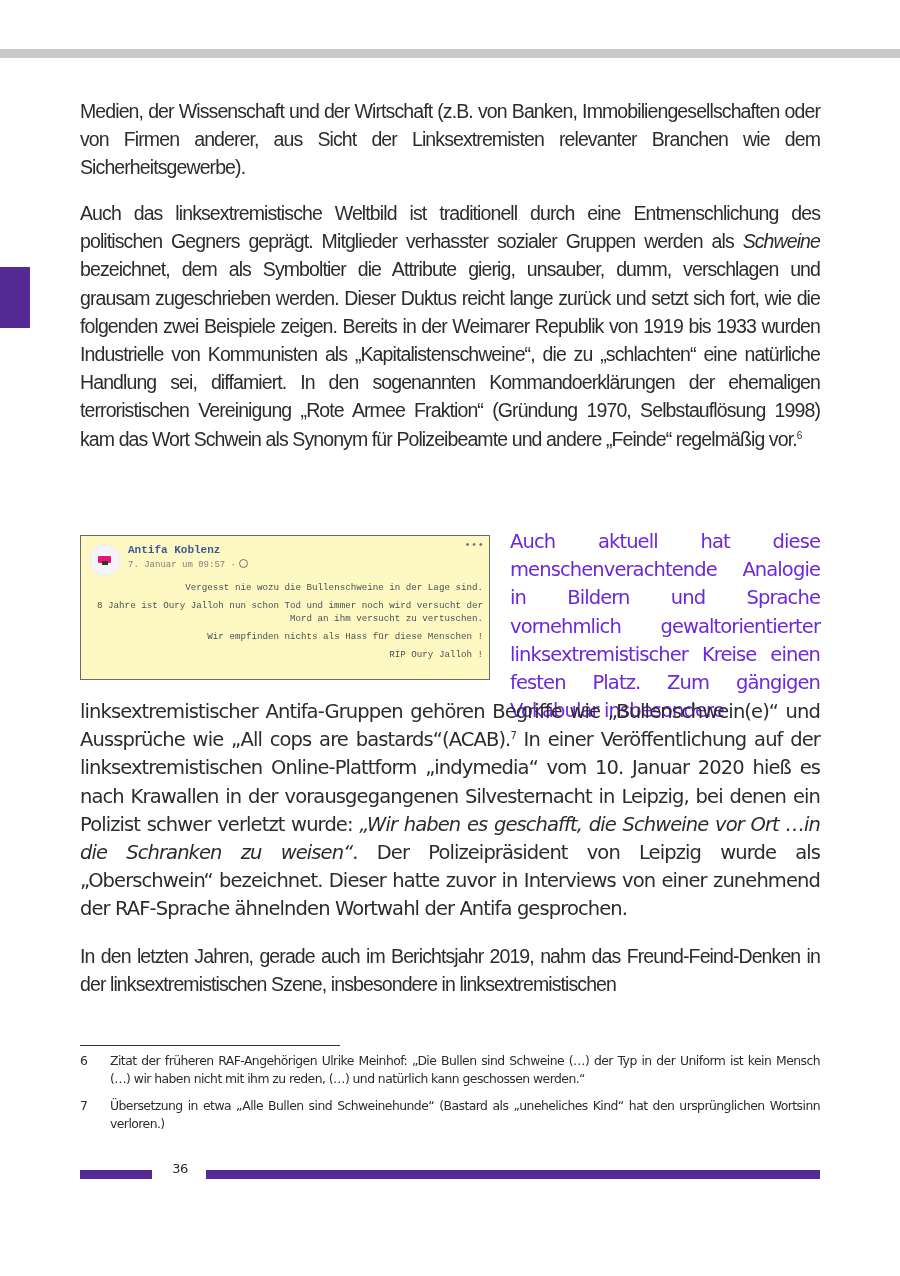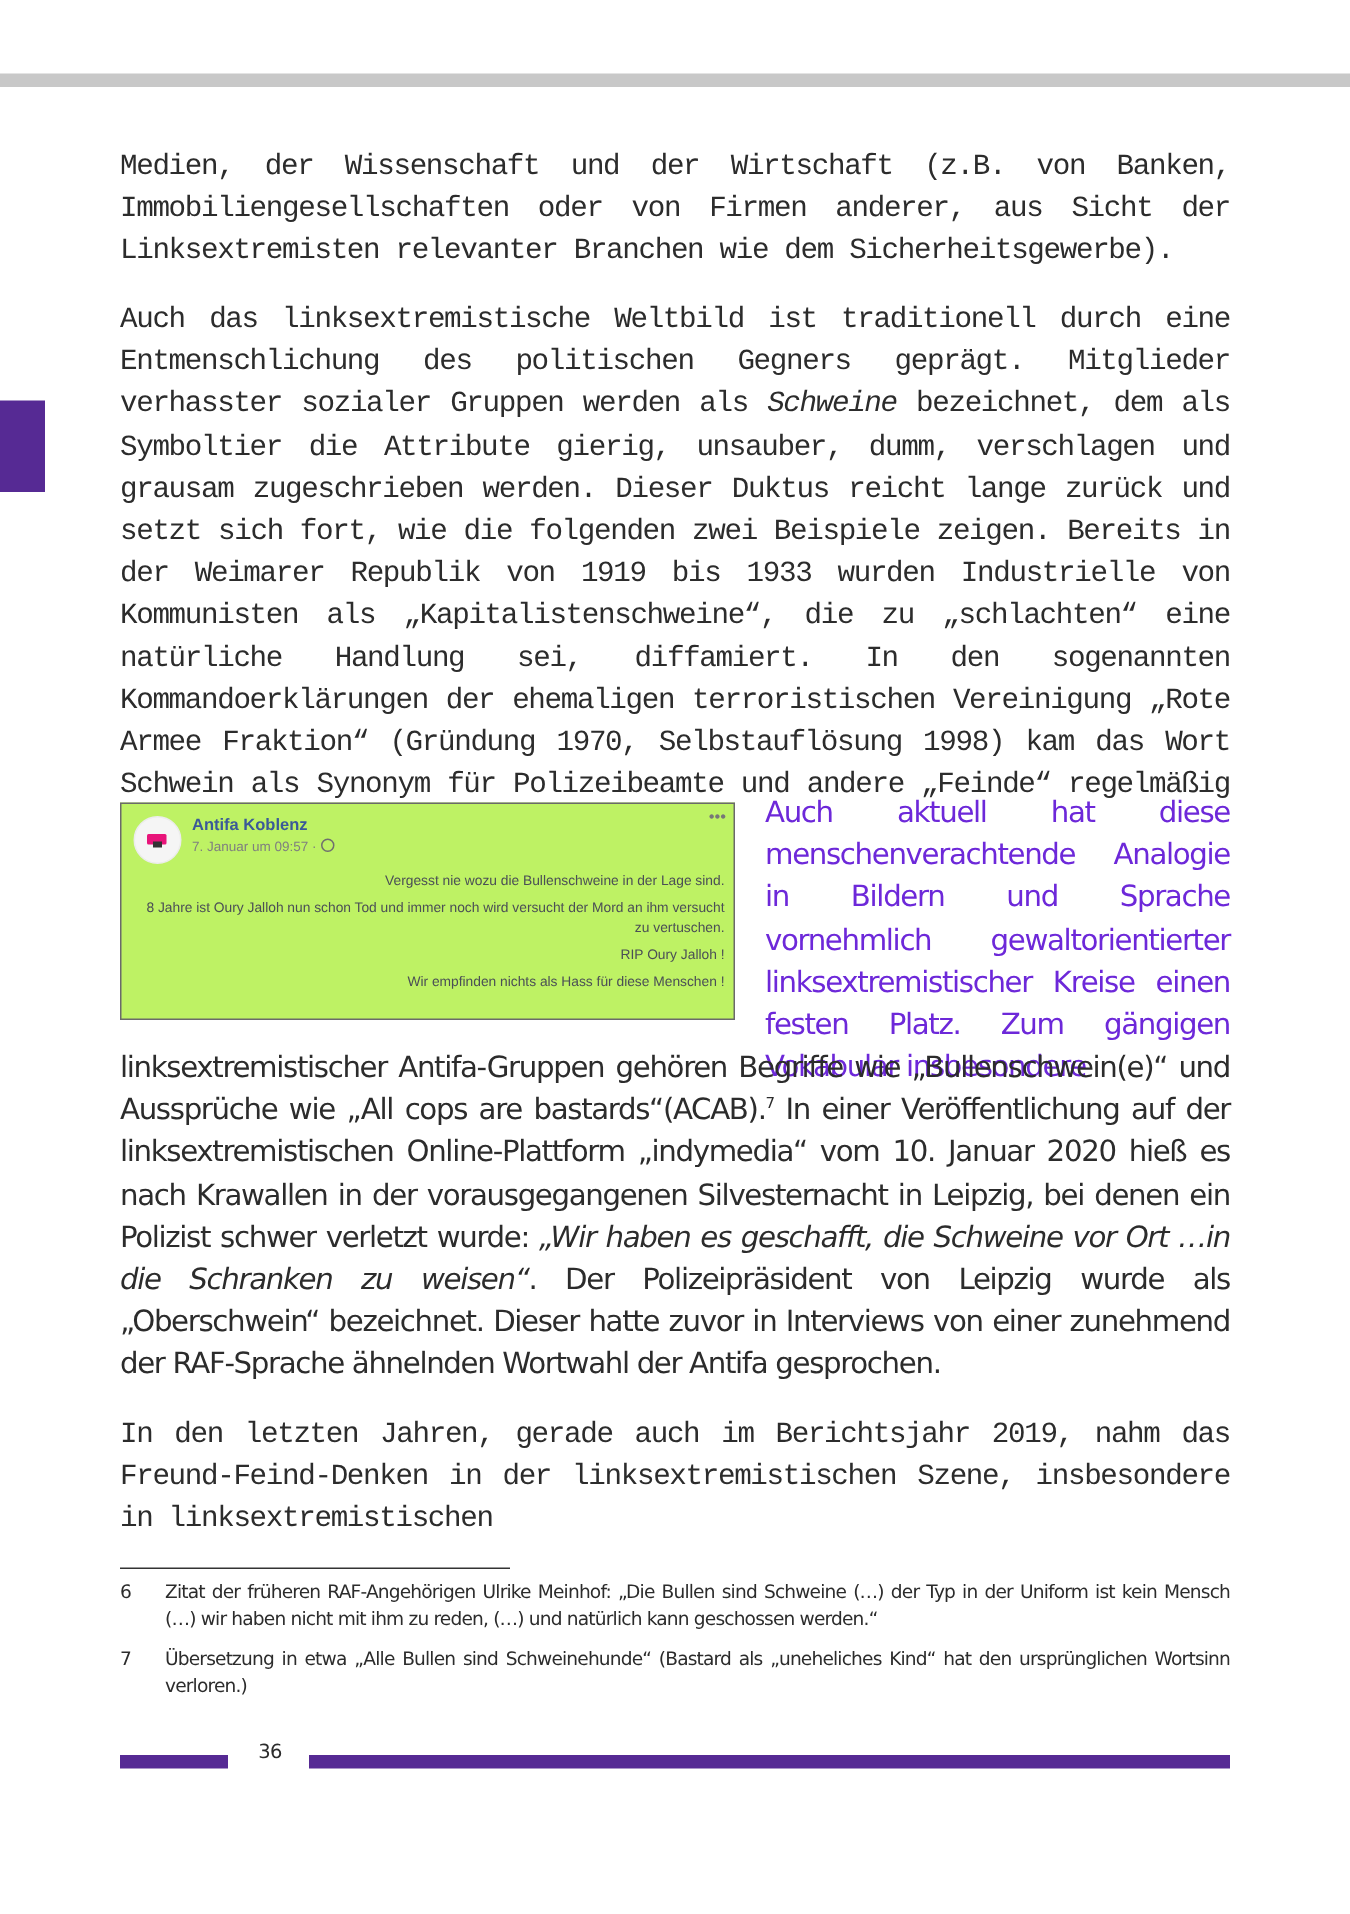--- a/index.html
+++ b/index.html
@@ -4,35 +4,35 @@
   <style>
     html, body { margin: 0; padding: 0; }
     body {
       width: 900px; height: 1276px; position: relative; background: #ffffff;
       font-family: "Liberation Sans", sans-serif; color: #2a2a2a; overflow: hidden;
     }
     .top-rule { position: absolute; left: 0; top: 49px; width: 900px; height: 9px; background: #c8c8c8; }
     .side-tab { position: absolute; left: 0; top: 267px; width: 30px; height: 61px; background: #562a94; }
     .body-text {
       position: absolute; left: 80px; width: 740px;
-      font-family: Liberation Mono, monospace; font-size: 19.5px; line-height: 28.2px;
+      font-family: Liberation Sans, sans-serif; font-size: 19.5px; line-height: 28.2px;
       text-align: justify; letter-spacing: -0.9px; word-spacing: 0px; color: #2c2c2c;
       font-stretch: condensed;
     }
     .body-text p { margin: 0; }
     .p1 { top: 97px; }
     .p2 { top: 199px; }
     .p4 { top: 942px; }
     sup { font-size: 10px; line-height: 0; vertical-align: super; }
     em { font-style: italic; }
 
     .fb-card {
       position: absolute; left: 80px; top: 535px; width: 410px; height: 145px;
-      border: 1.5px solid #6a6a6a; background: #bef264; box-sizing: border-box;
-      font-family: Liberation Sans, sans-serif; color: #4b4f56;
+      border: 1.5px solid #6a6a6a; background: #fef9c3; box-sizing: border-box;
+      font-family: Liberation Mono, monospace; color: #4b4f56;
     }
     .fb-avatar {
       position: absolute; left: 8px; top: 8px; width: 30px; height: 30px; border-radius: 50%;
       background: #f5f5f5; border: 1px solid #ececec;
     }
     .fb-avatar .flag {
       position: absolute; left: 8px; top: 11px; width: 13px; height: 7px; background: #e8147a;
       border-radius: 1px;
     }
     .fb-avatar .flag2 {
@@ -95,22 +95,22 @@
   <div class="fb-avatar">
     <div class="flag"></div>
     <div class="flag2"></div>
   </div>
   <div class="fb-name">Antifa Koblenz</div>
   <div class="fb-meta"><span>7. Januar um 09:57 ·</span><span class="fb-globe"></span></div>
   <div class="fb-more">•••</div>
   <div class="fb-body">
     <div>Vergesst nie wozu die Bullenschweine in der Lage sind.</div>
     <div>8 Jahre ist Oury Jalloh nun schon Tod und immer noch wird versucht der Mord an ihm versucht zu vertuschen.</div>
+    <div>Wir empfinden nichts als Hass für diese Menschen !</div>
     <div>RIP Oury Jalloh !</div>
-    <div>Wir empfinden nichts als Hass für diese Menschen !</div>
   </div>
 </div>
 
 <div class="wrap-col">
   <p>Auch aktuell hat diese menschenverachtende Analogie in Bildern und Sprache vornehmlich gewaltorientierter linksextremistischer Kreise einen festen Platz. Zum gängigen Vokabular insbesondere</p>
 </div>
 
 <div class="cont">
   <p><span>linksextremistischer Antifa-Gruppen gehören Begriffe wie „Bullenschwein(e)“ und Aussprüche wie „All cops are bastards“(ACAB).</span><sup>7</sup><span> In einer Veröffentlichung auf der linksextremistischen Online-Plattform „indymedia“ vom 10. Januar 2020 hieß es nach Krawallen in der vorausgegangenen Silvesternacht in Leipzig, bei denen ein Polizist schwer verletzt wurde: </span><em>„Wir haben es geschafft, die Schweine vor Ort …in die Schranken zu weisen“</em><span>. Der Polizeipräsident von Leipzig wurde als „Oberschwein“ bezeichnet. Dieser hatte zuvor in Interviews von einer zunehmend der RAF-Sprache ähnelnden Wortwahl der Antifa gesprochen.</span></p>
 </div>

